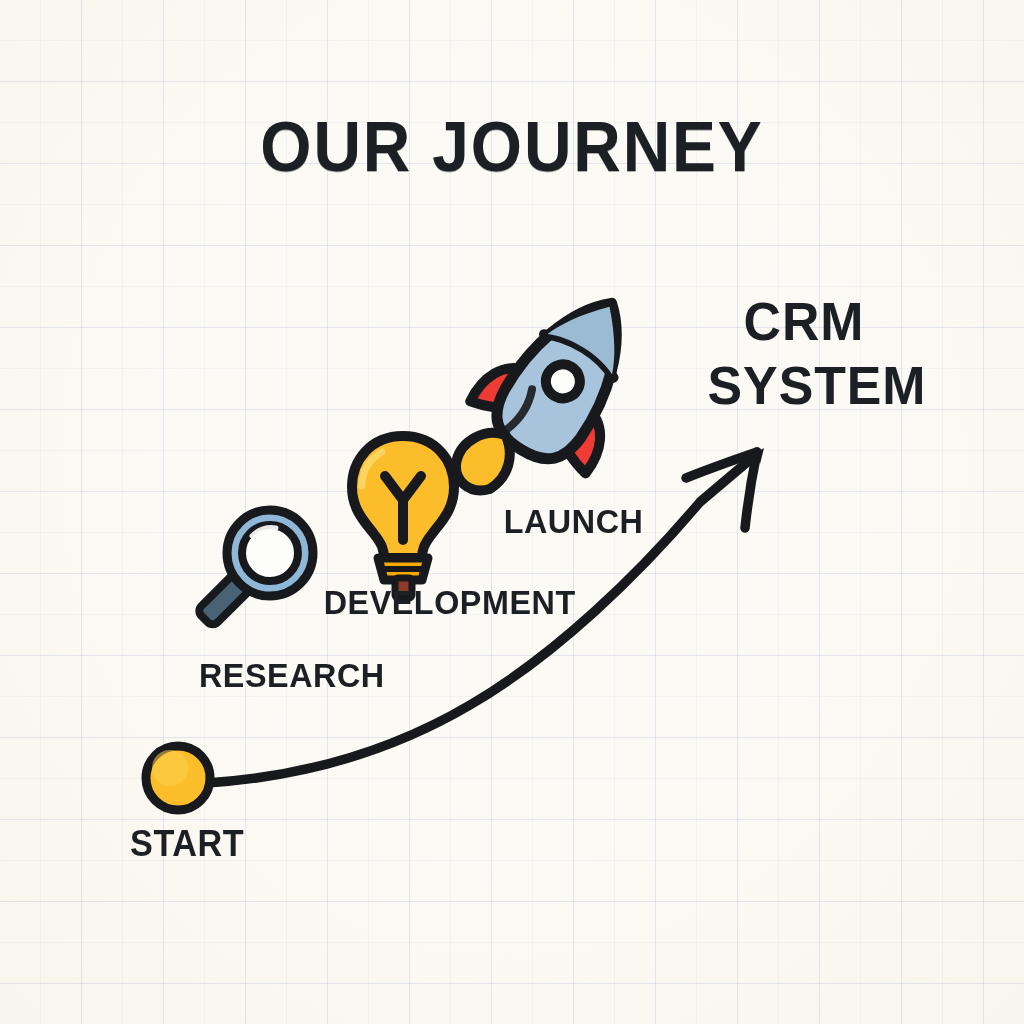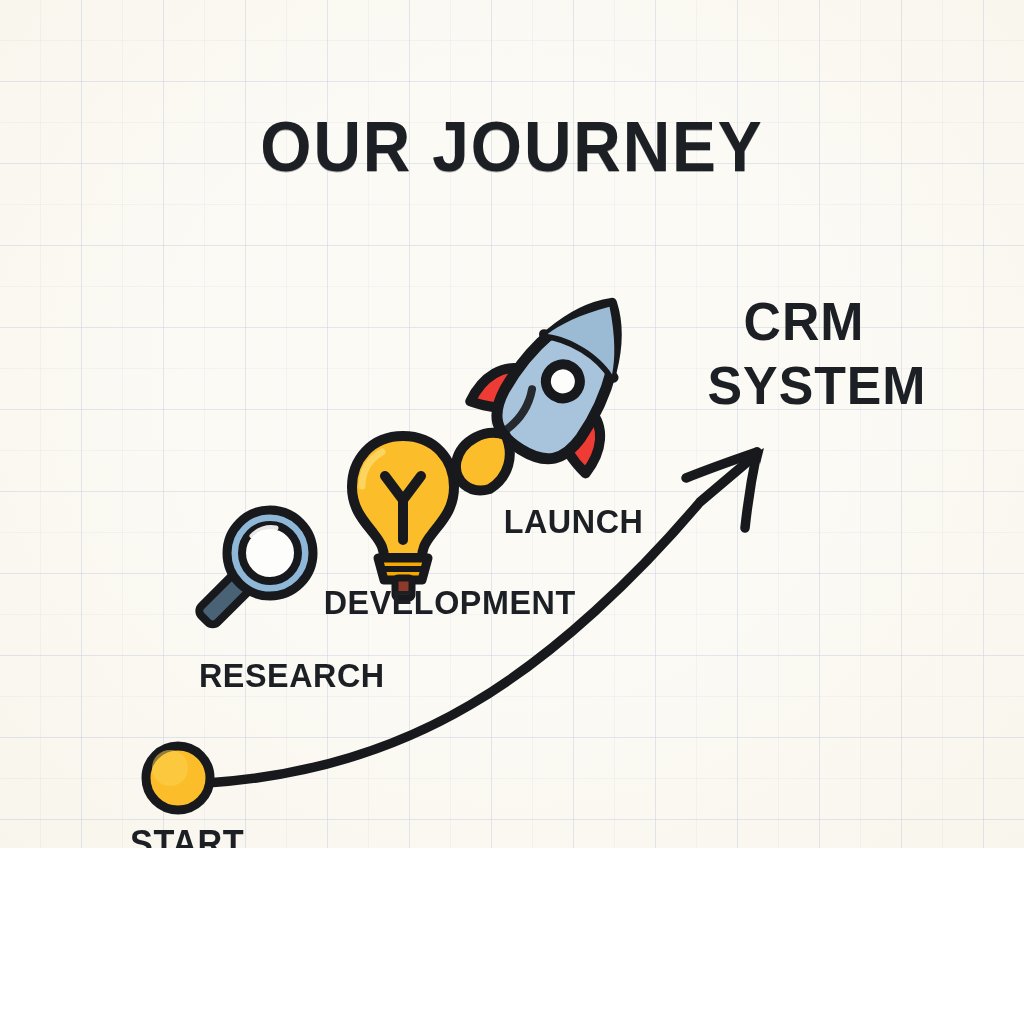--- a/index.html
+++ b/index.html
@@ -4,21 +4,21 @@
 <title>Our Journey</title>
 <style>
   html, body {
     margin: 0;
     padding: 0;
     background: #ffffff;
   }
   #canvas {
     position: relative;
     width: 1024px;
-    height: 848px;
+    height: 1024px;
     overflow: hidden;
     background-color: #faf8f0;
     font-family: "Liberation Sans", sans-serif;
   }
   
   #grid {
     position: absolute;
     inset: 0;
     background-image:
       linear-gradient(to right, rgba(176,186,214,0.40) 1.2px, transparent 1.2px),

